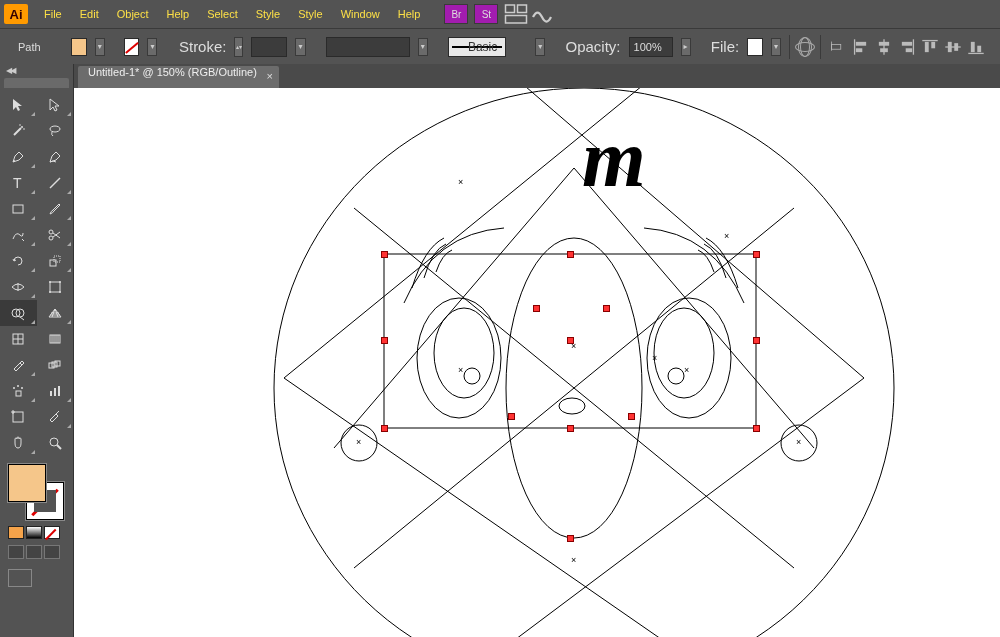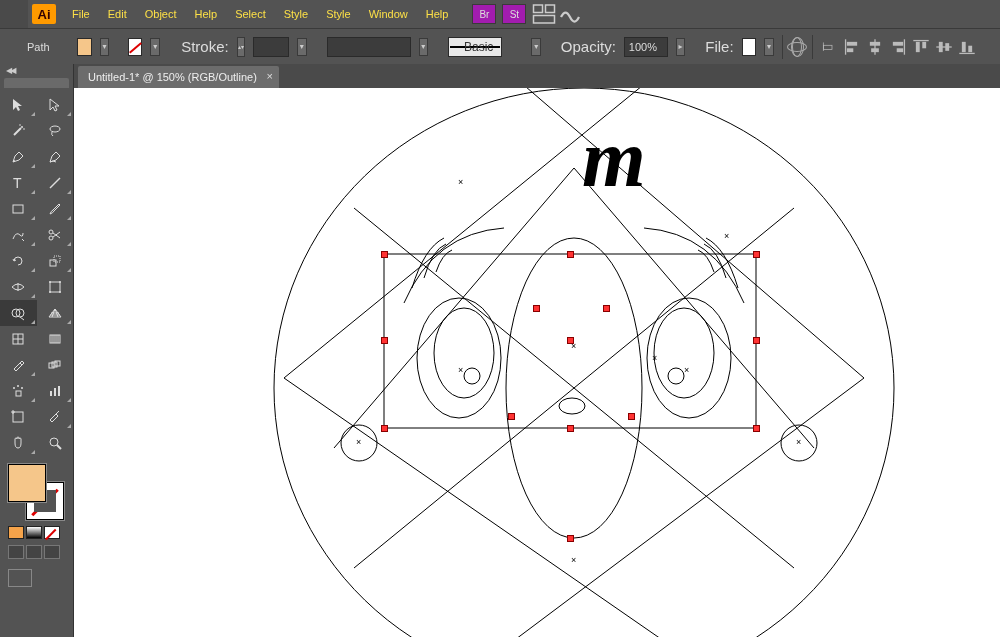--- a/index.html
+++ b/index.html
@@ -1,27 +1,27 @@
 <!DOCTYPE html>
 <html><head>
 <meta charset="utf-8">
 <style>
   * { margin: 0; padding: 0; box-sizing: border-box; font-family: "Segoe UI", Arial, sans-serif; user-select: none; }
   html, body { width: 1000px; height: 637px; overflow: hidden; background: #4a4a4a; }
 
   
-  .menubar { height: 28px; background: #535353; display: flex; align-items: center; padding: 0 4px; gap: 2px; margin-left: 28px; }
+  .menubar { height: 28px; background: #535353; display: flex; align-items: center; padding: 0 4px; gap: 2px; }
   .ai-logo { width: 24px; height: 20px; background: #ff9a00; color: #330000; font-weight: bold; display: flex; align-items: center; justify-content: center; font-size: 13px; border-radius: 2px; margin-right: 6px; }
   .menu-item { color: #fde047; font-size: 11px; padding: 4px 8px; cursor: default; }
   .menu-spacer { flex: 1; }
   .menu-ext { width: 24px; height: 20px; background: #a21caf; color: #ddd; display: flex; align-items: center; justify-content: center; font-size: 10px; border: 1px solid #3a3a3a; margin-right: 4px; }
   .menu-icon { width: 24px; height: 20px; display: flex; align-items: center; justify-content: center; color: #ccc; }
 
   
-  .controlbar { height: 36px; background: #535353; border-top: 1px solid #3a3a3a; display: flex; align-items: center; padding: 0 23px; gap: 8px; }
+  .controlbar { height: 36px; background: #535353; border-top: 1px solid #3a3a3a; display: flex; align-items: center; padding: 0 14px; gap: 8px; }
   .controlbar .left-label { color: #ddd; font-size: 11px; width: 70px; padding-left: 4px; }
   .swatch { width: 22px; height: 18px; border: 1px solid #2a2a2a; display: inline-block; }
   .swatch.orange { background: #f5c68a; }
   .swatch.nofill { background: #fff; position: relative; }
   .swatch.nofill::after { content: ""; position: absolute; left: -1px; right: -1px; top: 50%; border-top: 2px solid #d00; transform: rotate(-40deg); }
   .dd { width: 14px; height: 18px; background: #6a6a6a; border: 1px solid #3a3a3a; display: inline-flex; align-items: center; justify-content: center; color: #ccc; font-size: 8px; }
   .ctrl-label { color: #ddd; font-size: 15px; }
   .num-input { width: 36px; height: 20px; background: #3c3c3c; border: 1px solid #2a2a2a; color: #ddd; font-size: 11px; padding: 0 4px; }
   .wide-input { width: 84px; }
   .stroke-preview { width: 84px; height: 20px; background: #e8e8e8; border: 1px solid #2a2a2a; display: flex; align-items: center; justify-content: center; }
@@ -58,21 +58,21 @@
   .ms.none { background: #fff; position: relative; }
   .ms.none::after { content: ""; position: absolute; inset: 0; border-top: 2px solid #d00; transform: rotate(-45deg); top: 50%; }
   .drawmodes { display: flex; gap: 2px; padding: 0 8px 6px 8px; }
   .drawmodes .dm { width: 16px; height: 14px; border: 1px solid #777; background: #444; }
   .screenmode { padding: 4px 8px; }
   .screenmode .sm { width: 24px; height: 18px; border: 1px solid #888; position: relative; }
 
   
   .docarea { flex: 1; background: #4a4a4a; position: relative; display: flex; flex-direction: column; }
   .tabstrip { height: 24px; display: flex; align-items: flex-end; padding-left: 2px; }
-  .doctab { height: 22px; background: #6c6c6c; color: #eee; font-size: 11px; padding: 0 22px 0 10px; display: flex; align-items: center; border-radius: 2px 2px 0 0; position: relative; margin-left: 2px; }
+  .doctab { height: 22px; background: #6c6c6c; color: #eee; font-size: 11px; padding: 0 22px 0 10px; display: flex; border-radius: 2px 2px 0 0; position: relative; margin-left: 2px; }
   .doctab .close { position: absolute; right: 6px; top: 4px; color: #ddd; font-size: 11px; }
   .canvas-wrap { flex: 1; background: #fff; position: relative; overflow: hidden; }
 
   
   .artwork { position: absolute; inset: 0; }
   .artwork svg { width: 100%; height: 100%; }
   .m-letter { position: absolute; left: 508px; top: 24px; font-family: "Brush Script MT", cursive; font-style: italic; font-weight: bold; font-size: 82px; color: #000; letter-spacing: -2px; }
   .handle { position: absolute; width: 5px; height: 5px; background: #f33; outline: 1px solid #800; }
   .anchor { position: absolute; width: 5px; height: 5px; color: #000; font-size: 9px; line-height: 5px; }
 </style>

